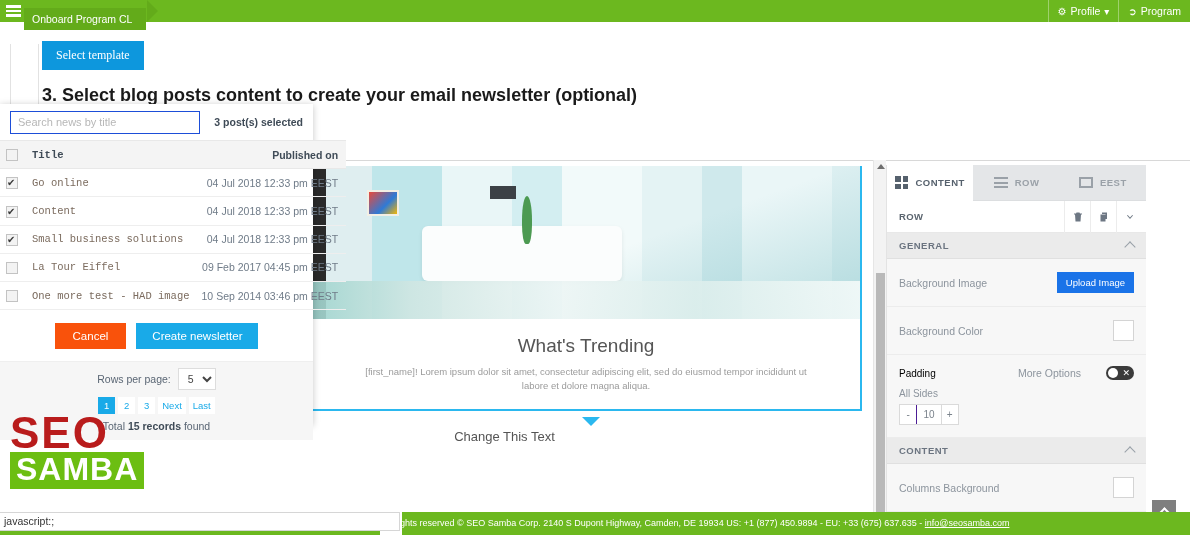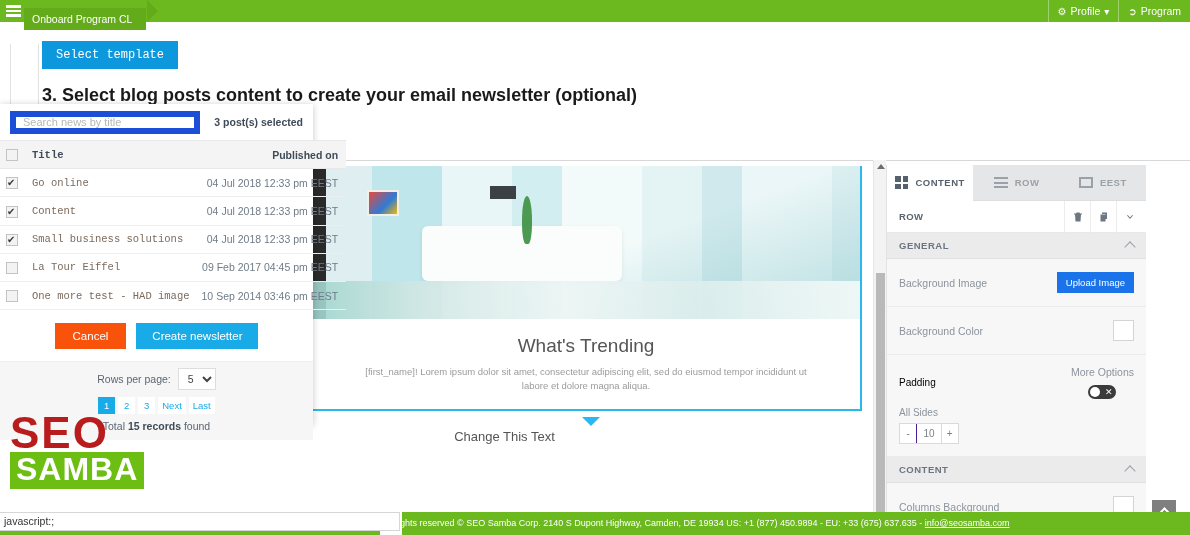--- a/index.html
+++ b/index.html
@@ -40,21 +40,21 @@
   }
   .topbar-btn .gly { font-size: 10px; display: inline-block; }
 
   
   .page-bg { position: absolute; top: 22px; left: 0; width: 1190px; height: 490px; background: #fff; }
   .left-rail { position: absolute; top: 22px; left: 10px; width: 1px; height: 140px; background: #e2e2e2; }
   .left-rail2 { position: absolute; top: 22px; left: 38px; width: 1px; height: 140px; background: #e2e2e2; }
 
   .btn-blue {
     background: #0d97dd; color: #fff; border: none; font-size: 12px;
-    padding: 7px 14px; cursor: pointer; font-family: Liberation Mono, monospace;
+    padding: 7px 14px; cursor: pointer; font-family: Liberation Serif, serif;
     white-space: nowrap;
   }
   .sel-template { position: absolute; left: 42px; top: 19px; }
   .step-title {
     position: absolute; left: 42px; top: 63px;
     font-size: 18px; font-weight: bold; color: #1a1a1a; white-space: nowrap;
   }
   .sel-blogposts { position: absolute; left: 42px; top: 94px; }
 
   
@@ -187,21 +187,21 @@
     padding: 13px 12px; border-bottom: 1px solid #ececec; background: #f7f7f7;
   }
   .prop .lbl { font-size: 10.5px; color: #8c949d; }
   .swatch { width: 21px; height: 21px; background: #fff; border: 1px solid #d4d4d4; cursor: pointer; }
   .btn-upload {
     background: #1a73e8; color: #fff; border: none; font-size: 9.5px;
     padding: 5px 9px; cursor: pointer; font-family: "Liberation Sans", sans-serif;
   }
   .prop-pad { padding: 11px 12px 12px; border-bottom: 1px solid #ececec; background: #f7f7f7; }
   .pad-top { display: flex; align-items: center; justify-content: space-between; }
-  .more-opts { display: flex; align-items: center; gap: 7px; font-size: 10.5px; color: #8c949d; flex-direction: column; }
+  .more-opts { display: flex; align-items: center; gap: 25px; font-size: 10.5px; color: #8c949d; }
   .toggle {
     width: 28px; height: 14px; border-radius: 8px; background: #3b3b3b;
     position: relative; cursor: pointer;
   }
   .toggle:before {
     content:""; position: absolute; left: 2px; top: 2px; width: 10px; height: 10px;
     border-radius: 50%; background: #fff;
   }
   .toggle .x { position:absolute; right: 4px; top: 1px; color:#fff; font-size: 9px; line-height: 12px; }
   .allsides { font-size: 10px; color: #8c949d; margin: 8px 0 5px; }
@@ -209,21 +209,21 @@
   .stepper div { flex: 1; text-align: center; font-size: 10px; color: #7a828b; padding: 4px 0; cursor: pointer; }
   .stepper .val { border-left: 1px solid #4c1d95; border-right: 1px solid #dadada; flex: 1.4; cursor: text; }
 
   
   .modal {
     position: absolute; left: 0; top: 104px; width: 313px; height: 321px;
     background: #fff; box-shadow: 0 1px 7px rgba(0,0,0,0.22); z-index: 40;
   }
   .modal-top { display: flex; align-items: center; height: 36px; padding: 0 10px; }
   .search-input {
-    width: 200px; height: 23px; border: 6px solid #1d4ed8; background: #fff;
+    width: 200px; height: 23px; border: 1px solid #1d4ed8; background: #fff;
     font-size: 11px; color: #333; padding: 0 7px; outline: none;
     font-family: "Liberation Sans", sans-serif;
   }
   .search-input::placeholder { color: #b7b7b7; }
   .selected-count { margin-left: 14px; font-size: 10.5px; font-weight: bold; color: #3f4b57; white-space: nowrap; }
 
   table.posts { width: 100%; border-collapse: collapse; }
   table.posts th {
     background: #f4f4f4; font-size: 10.5px; color: #3f4b57; font-weight: bold;
     padding: 7px 6px; border-top: 1px solid #e8e8e8; border-bottom: 1px solid #e8e8e8;

